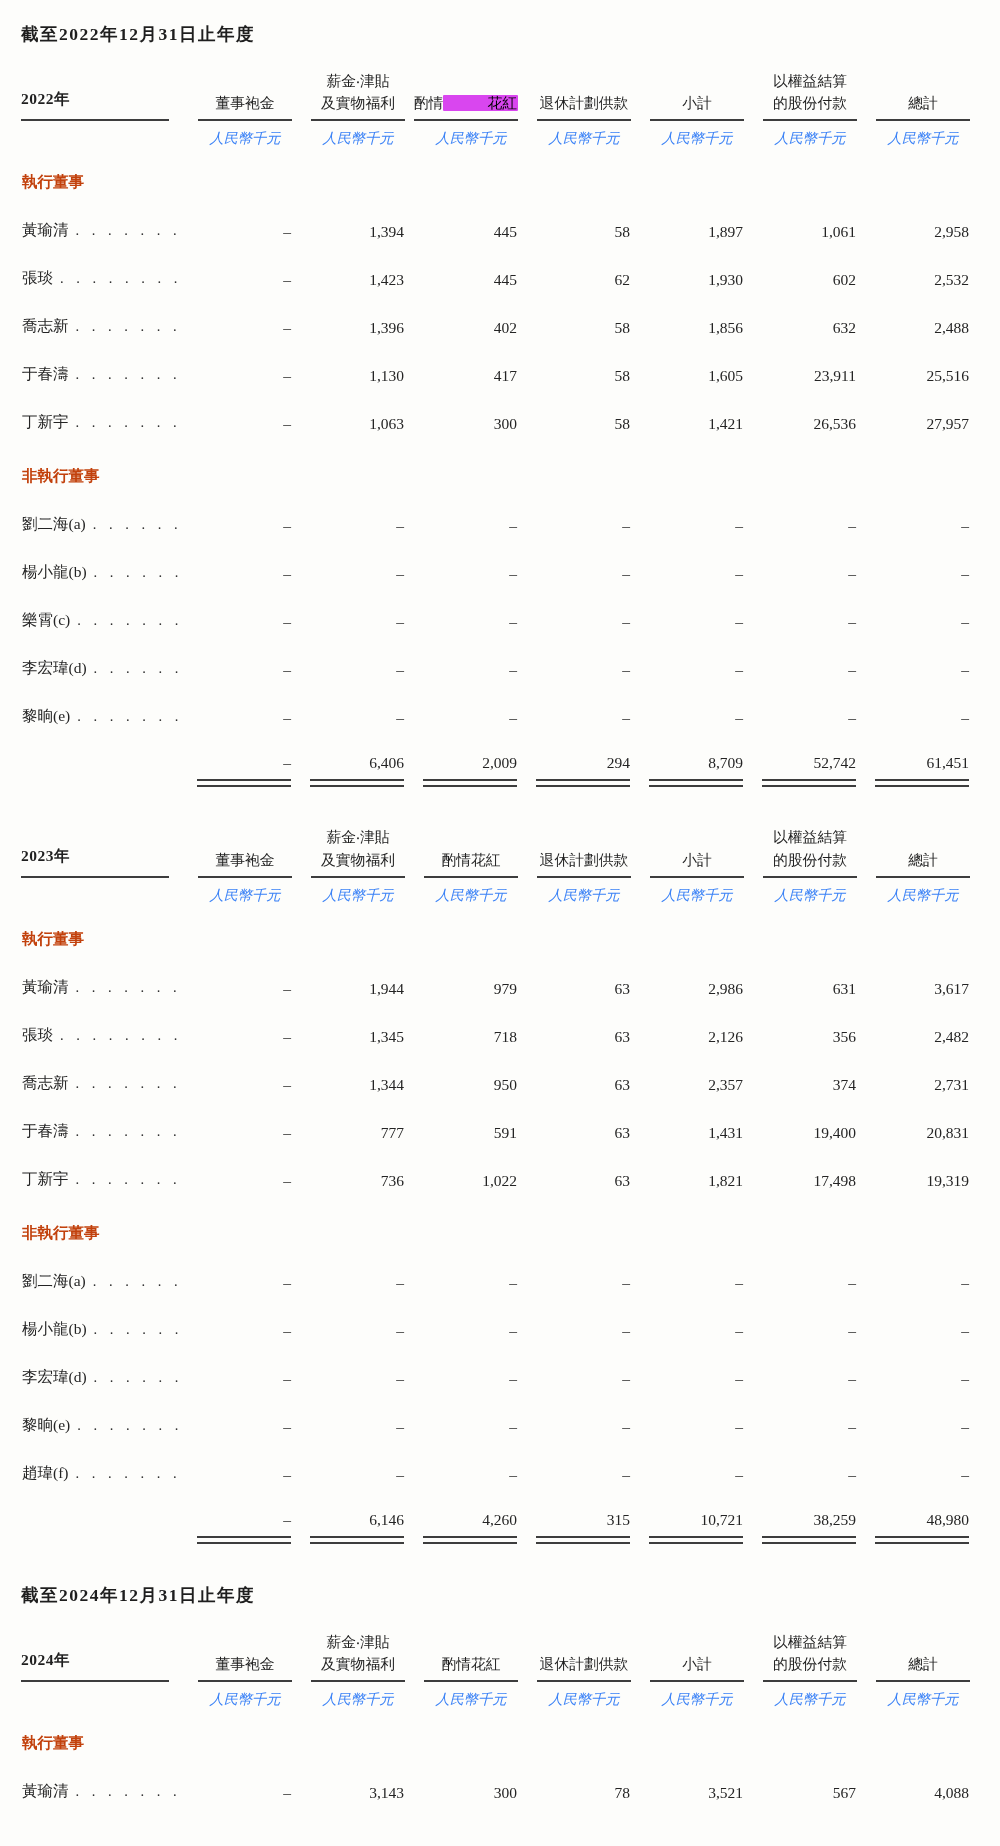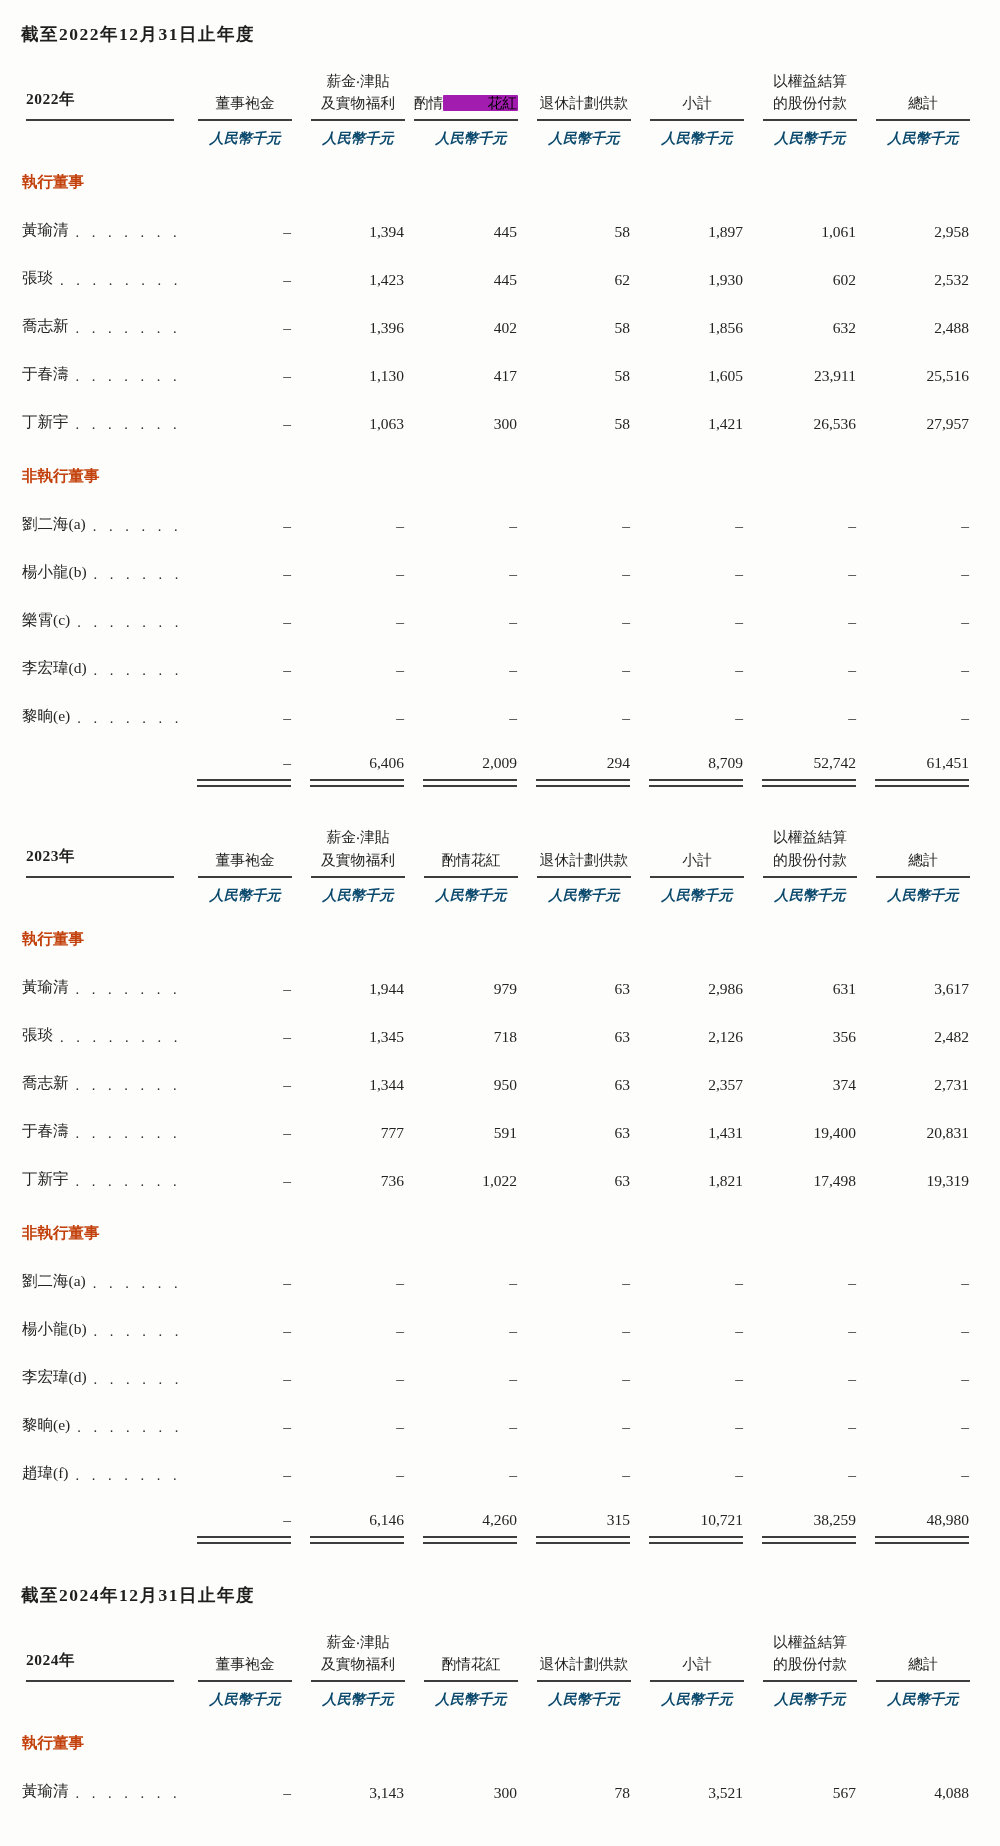--- a/index.html
+++ b/index.html
@@ -24,21 +24,21 @@
     width:100%;
     border-collapse:collapse;
     table-layout:fixed;
     margin-top:24px;
   }
   col.c-name{width:158px;}
   td{font-size:15.5px;color:#242424;}
   
   tr.hrow td{vertical-align:bottom;padding:0;}
   .hstack{display:flex;flex-direction:column;align-items:flex-end;}
-  .hstack.left{align-items:center;}
+  .hstack.left{align-items:flex-start;}
   .hlab{
     font-weight:400;
     font-size:14.8px;
     line-height:1.5;
     text-align:center;
     min-width:94px;
     padding-bottom:5px;
     border-bottom:2px solid #3d3d3d;
     white-space:nowrap;
     color:#1f1f1f;
@@ -53,39 +53,38 @@
     border-bottom:2px solid #3d3d3d;
     letter-spacing:.5px;
     color:#1f1f1f;
   }
   .hunit{
     min-width:94px;
     text-align:center;
     font-style:italic;
     font-size:14.2px;
     padding-top:8px;
-    color:#0c4a6e;
+    color:#3b82f6;
     white-space:nowrap;
-    font-weight:bold;
   }
   .hunit.spacer{visibility:hidden;}
   mark.hl{padding:0 1px;border-radius:1px;}
   
   tr.ghead td{
     font-weight:700;
     height:44px;
     vertical-align:bottom;
     padding-bottom:9px;
     font-size:15.5px;
     color:#c2410c;
   }
   
   tr.drow td{height:38px;vertical-align:bottom;padding-bottom:9px;}
   td.num{text-align:right;}
-  .namecell{display:flex;align-items:flex-end;width:100%;}
+  .namecell{display:flex;align-items:center;width:100%;}
   .nm{white-space:nowrap;}
   .dots{
     flex:1;
     overflow:hidden;
     white-space:nowrap;
     margin-left:7px;
     letter-spacing:4.5px;
     font-size:14.5px;
     color:#2e2e2e;
   }
@@ -133,21 +132,21 @@
               </div>
             </td>
             <td>
               <div class="hstack">
                 <div class="hlab">薪金‧津貼<br>及實物福利</div>
                 <div class="hunit">人民幣千元</div>
               </div>
             </td>
             <td>
               <div class="hstack">
-                <div class="hlab"><span>酌情</span><mark class="hl" style="background: #a21caf; padding-left: 44px;">花紅</mark></div>
+                <div class="hlab"><span>酌情</span><mark class="hl" style="background: #d946ef; padding-left: 44px;">花紅</mark></div>
                 <div class="hunit">人民幣千元</div>
               </div>
             </td>
             <td>
               <div class="hstack">
                 <div class="hlab">退休計劃供款</div>
                 <div class="hunit">人民幣千元</div>
               </div>
             </td>
             <td>

